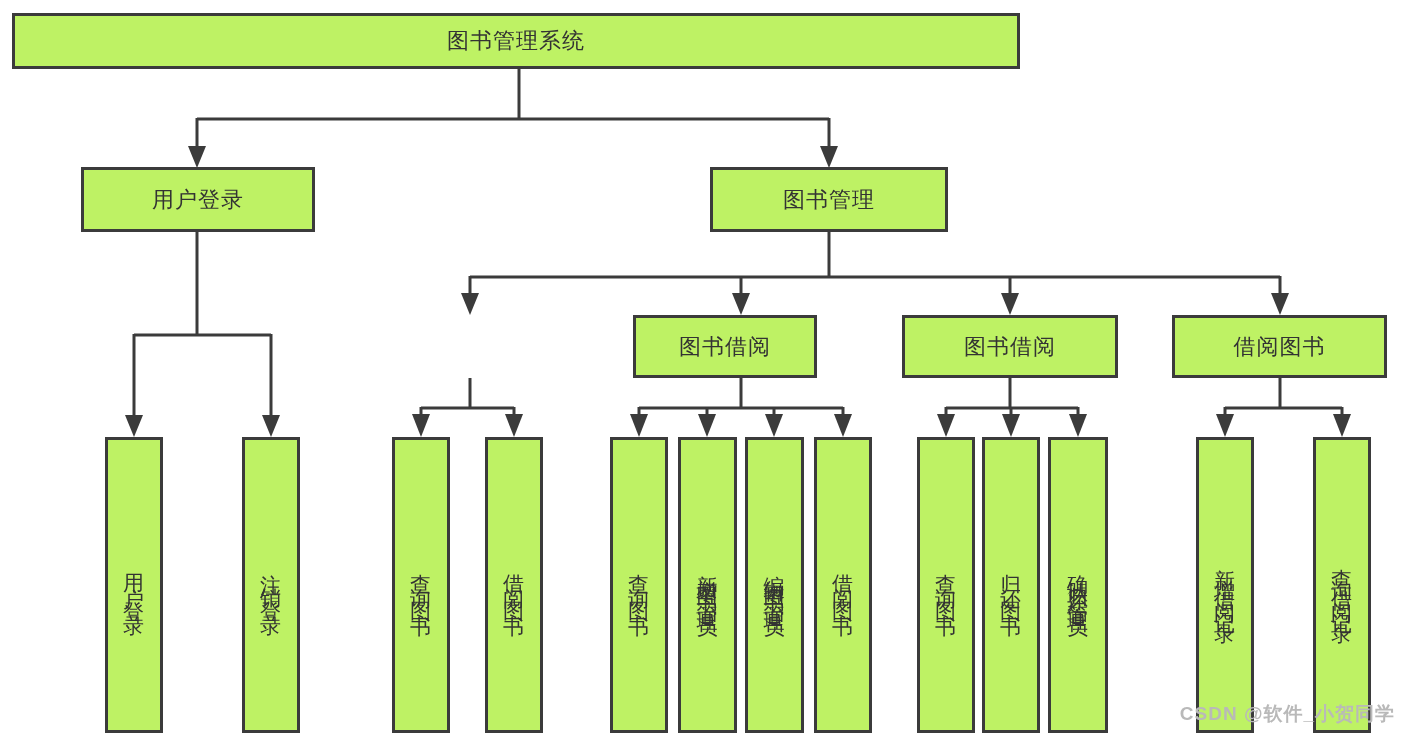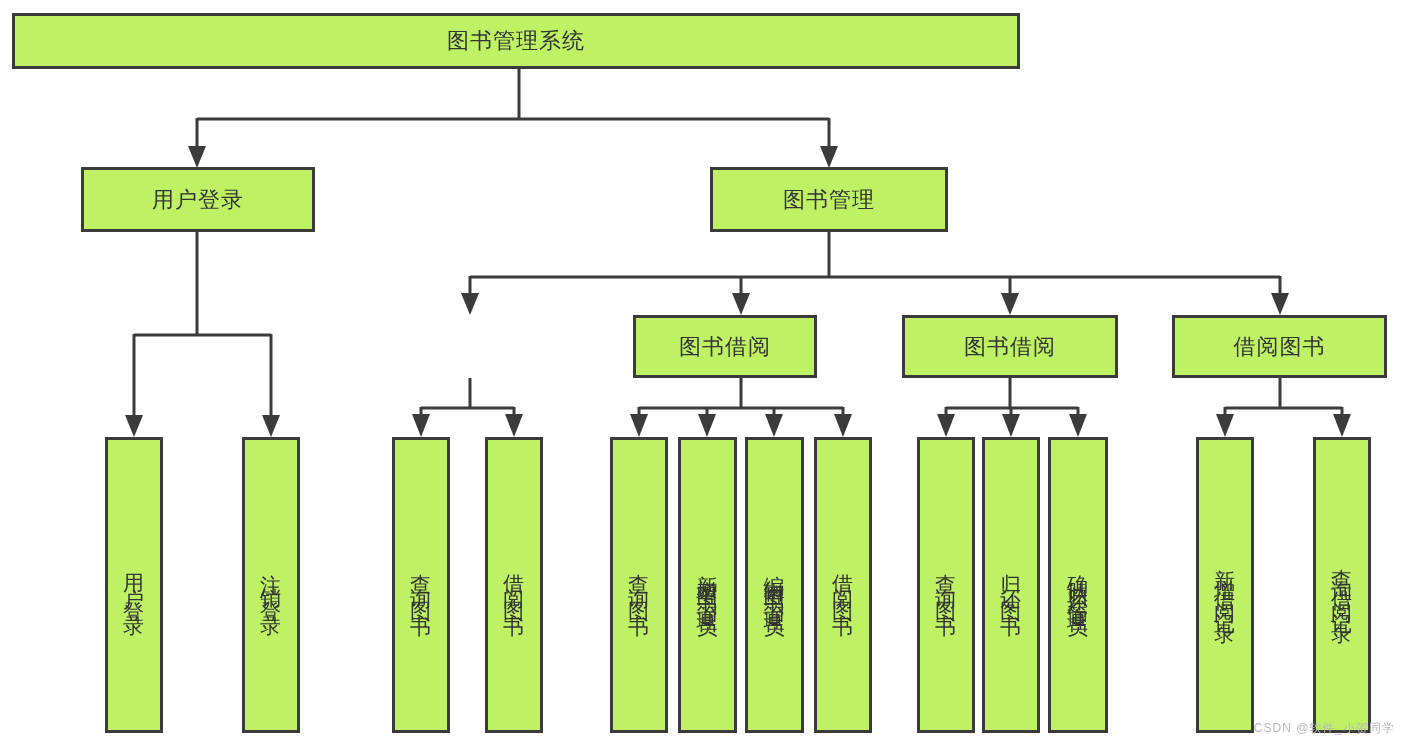--- a/index.html
+++ b/index.html
@@ -41,25 +41,26 @@
     text-orientation:mixed;
     font-size:21px;
     color:#333333;
     letter-spacing:14px;
     line-height:1;
   }
   .vt.len6{letter-spacing:11px;}
   .vt.len9{letter-spacing:6px;}
   .watermark{
     position:absolute;
-    right:10px;bottom:10px;
-    font-size:12px;
+    right:10px;bottom:20px;
+    font-size:19px;
     color:#b9b9b9;
     letter-spacing:1px;
     white-space:nowrap;
+    font-weight:bold;
   }
 </style>
 </head>
 <body>
 
 <div class="canvas">
 
   <svg class="wires" viewBox="0 0 1405 747">
     <g stroke="#3b3b3b" stroke-width="3" fill="none">
       <path d="M519 69 L519 119"></path>

